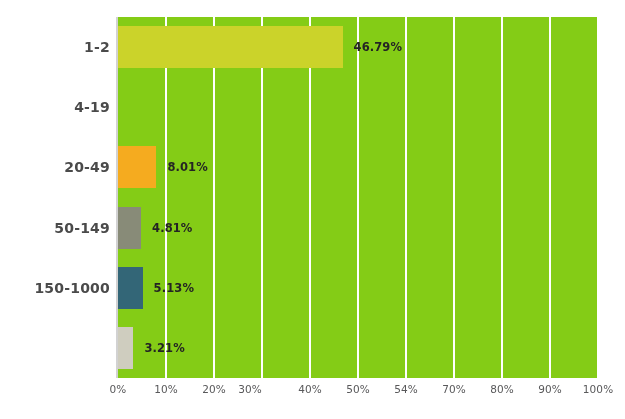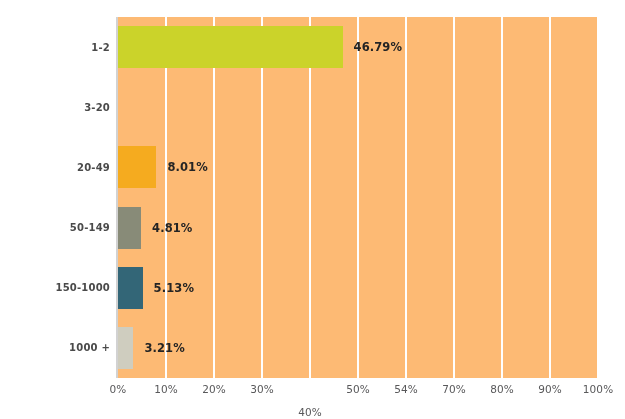--- a/index.html
+++ b/index.html
@@ -76,21 +76,21 @@
     white-space: nowrap;
     letter-spacing: 0.1px;
   }
 
   
   .cat-label {
     position: absolute;
     right: 0;
     width: 100px;
     text-align: right;
-    font-size: 10px;
+    font-size: 14px;
     font-weight: bold;
     color: #4a4a4a;
     white-space: nowrap;
     letter-spacing: 0.2px;
   }
 
   #y-axis-labels {
     position: absolute;
     left: 8px;
     top: 17px;
@@ -130,39 +130,36 @@
 </head>
 <body>
 
 <div id="chart-root" style="background: rgb(255, 255, 255);">
 
   <div id="y-axis-labels">
       <div class="cat-label-row" style="top: 0px; height: 60.1667px;">
         <span class="cat-label" style="position: static; width: auto; color: rgb(74, 74, 74);">1-2</span>
       </div>
       <div class="cat-label-row" style="top: 60.1667px; height: 60.1667px;">
-        <span class="cat-label" style="position: static; width: auto; color: rgb(74, 74, 74);">3-20</span>
+        <span class="cat-label" style="position: static; width: auto; color: rgb(74, 74, 74);">4-19</span>
       </div>
       <div class="cat-label-row" style="top: 120.333px; height: 60.1667px;">
         <span class="cat-label" style="position: static; width: auto; color: rgb(74, 74, 74);">20-49</span>
       </div>
       <div class="cat-label-row" style="top: 180.5px; height: 60.1667px;">
         <span class="cat-label" style="position: static; width: auto; color: rgb(74, 74, 74);">50-149</span>
       </div>
       <div class="cat-label-row" style="top: 240.667px; height: 60.1667px;">
         <span class="cat-label" style="position: static; width: auto; color: rgb(74, 74, 74); text-align: center;">150-1000</span>
       </div>
-      <div class="cat-label-row" style="top: 300.833px; height: 60.1667px;">
-        <span class="cat-label" style="position: static; width: auto; color: rgb(74, 74, 74);">1000 +</span>
-      </div>
     </div>
 
   <div id="axis-line-y" style="background: rgb(210, 210, 210);"></div>
 
-  <div id="plot-area" style="background: #fdba74;">
+  <div id="plot-area" style="background: #84cc16;">
       <div class="gridline first" style="left: -1px; background: transparent;"></div>
       <div class="gridline" style="left: 47px; background: rgb(255, 255, 255);"></div>
       <div class="gridline" style="left: 95px; background: rgb(255, 255, 255);"></div>
       <div class="gridline" style="left: 143px; background: rgb(255, 255, 255);"></div>
       <div class="gridline" style="left: 191px; background: rgb(255, 255, 255);"></div>
       <div class="gridline" style="left: 239px; background: rgb(255, 255, 255);"></div>
       <div class="gridline" style="left: 287px; background: rgb(255, 255, 255);"></div>
       <div class="gridline" style="left: 335px; background: rgb(255, 255, 255);"></div>
       <div class="gridline" style="left: 383px; background: rgb(255, 255, 255);"></div>
       <div class="gridline" style="left: 431px; background: rgb(255, 255, 255);"></div>
@@ -186,22 +183,22 @@
       <div class="band" style="top: 300.833px; height: 60.1667px;">
         <div class="bar" style="width: 15.408px; background: rgb(207, 205, 191);"></div>
         <span class="bar-value" style="left: 26.408px; color: rgb(36, 36, 36);">3.21%</span>
       </div>
     </div>
 
   <div id="x-axis-labels">
       <span class="tick-label" style="left: 0px; color: rgb(88, 88, 90);">0%</span>
       <span class="tick-label" style="left: 48px; color: rgb(88, 88, 90);">10%</span>
       <span class="tick-label" style="left: 96px; color: rgb(88, 88, 90);">20%</span>
-      <span class="tick-label" style="left: 144px; color: rgb(88, 88, 90);">30%</span>
-      <span class="tick-label" style="left: 192px; color: rgb(88, 88, 90); margin-top: 23px;">40%</span>
+      <span class="tick-label" style="left: 132px; color: rgb(88, 88, 90);">30%</span>
+      <span class="tick-label" style="left: 192px; color: rgb(88, 88, 90);">40%</span>
       <span class="tick-label" style="left: 240px; color: rgb(88, 88, 90);">50%</span>
       <span class="tick-label" style="left: 288px; color: rgb(88, 88, 90);">54%</span>
       <span class="tick-label" style="left: 336px; color: rgb(88, 88, 90); text-align: right;">70%</span>
       <span class="tick-label" style="left: 384px; color: rgb(88, 88, 90);">80%</span>
       <span class="tick-label" style="left: 432px; color: rgb(88, 88, 90);">90%</span>
       <span class="tick-label" style="left: 480px; color: rgb(88, 88, 90);">100%</span>
     </div>
 
 </div>
 

